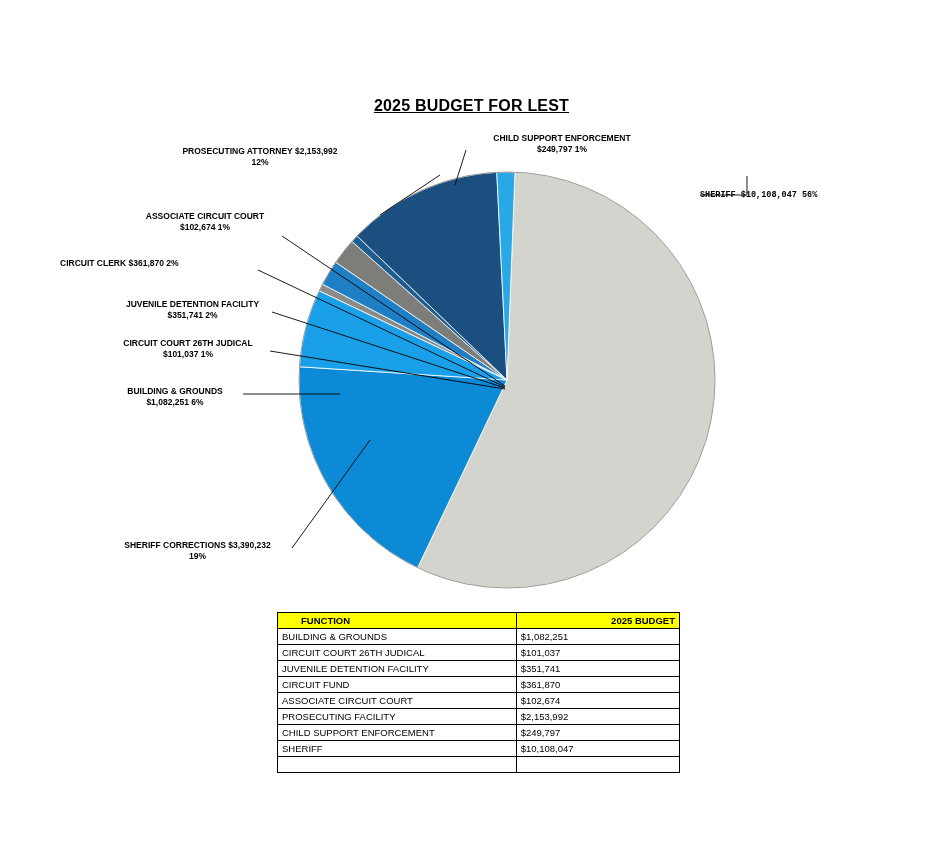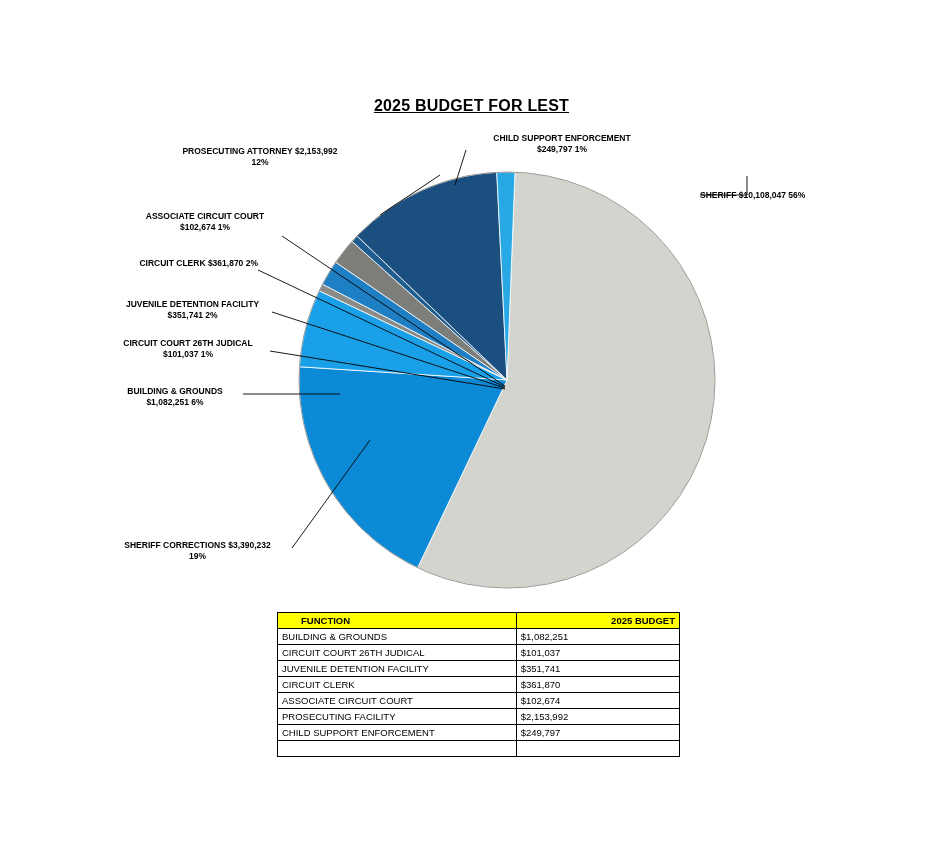--- a/index.html
+++ b/index.html
@@ -36,22 +36,22 @@
   #pie-svg {
     display: block;
   }
   .lbl {
     position: absolute;
     font-size: 8.5px;
     font-weight: bold;
     line-height: 11px;
     white-space: pre-line;
   }
-  .lbl.right { text-align: left; }
-  .lbl.rightal { text-align: right; }
+  .lbl.right { text-align: left; font-family: Liberation Mono, monospace; }
+  .lbl.rightal { }
   .lbl.center { text-align: center; }
 
   
   #budget-table {
     position: absolute;
     left: 277px;
     top: 612px;
     width: 403px;
     border-collapse: collapse;
     font-size: 9.5px;
@@ -148,33 +148,37 @@
       </tr>
       <tr>
         <td class="col-func">CIRCUIT COURT 26TH JUDICAL</td>
         <td class="col-amt">$101,037</td>
       </tr>
       <tr>
         <td class="col-func">JUVENILE DETENTION FACILITY</td>
         <td class="col-amt">$351,741</td>
       </tr>
       <tr>
-        <td class="col-func">CIRCUIT CLERK</td>
+        <td class="col-func">CIRCUIT FUND</td>
         <td class="col-amt">$361,870</td>
       </tr>
       <tr>
         <td class="col-func">ASSOCIATE CIRCUIT COURT</td>
         <td class="col-amt">$102,674</td>
       </tr>
       <tr>
         <td class="col-func">PROSECUTING FACILITY</td>
         <td class="col-amt">$2,153,992</td>
       </tr>
       <tr>
         <td class="col-func">CHILD SUPPORT ENFORCEMENT</td>
         <td class="col-amt">$249,797</td>
       </tr>
+      <tr>
+        <td class="col-func">SHERIFF</td>
+        <td class="col-amt">$10,108,047</td>
+      </tr>
       <tr class="spacer">
         <td class="col-func"></td>
         <td class="col-amt"></td>
       </tr>
     </tbody>
 </table>
 
 </body></html>

